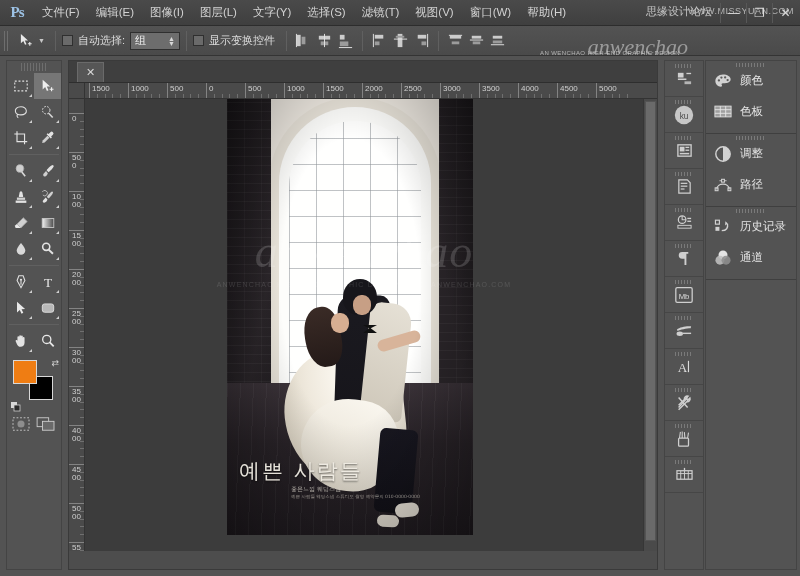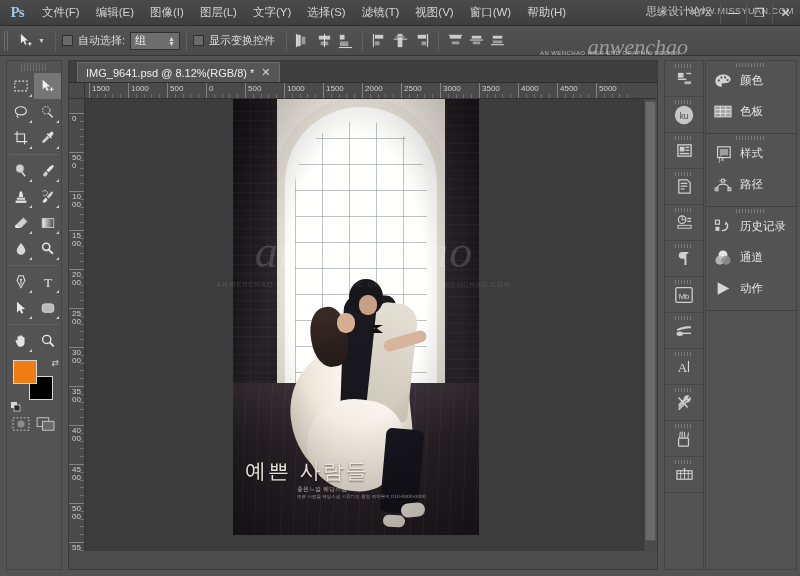--- a/index.html
+++ b/index.html
@@ -146,21 +146,21 @@
     position: absolute; left: 0; right: 0; bottom: 0; height: 18px;
     background: #4a4a4a; border-top: 1px solid #3a3a3a;
     display: flex; align-items: center; gap: 10px; padding-left: 6px;
     color: #dedede; font-size: 10.5px;
   }
   .zoom-field { width: 46px; }
   .sb-ico { width: 14px; height: 13px; display:flex; align-items:center; justify-content:center; }
   .sb-arrow { color: #dcdcdc; font-size: 9px; margin-left: 10px; }
 
   
-  .photo { position: absolute; left: 148px; top: 0px; width: 246px; height: 436px;
+  .photo { position: absolute; left: 142px; top: 0px; width: 246px; height: 436px;
     overflow: hidden; background: #1d1a1c; }
   .ph-wall-l { position:absolute; left:0; top:0; width:44px; height:100%;
     background: linear-gradient(100deg,#171417 0%, #2b262a 60%, #1c191c 100%); }
   .ph-wall-r { position:absolute; right:0; top:0; width:34px; height:288px;
     background: linear-gradient(260deg,#1a171a 0%, #2b262a 70%); }
   .ph-brick { position:absolute; inset:0;
     background-image:
       repeating-linear-gradient(0deg, rgba(255,255,255,.05) 0 1px, transparent 1px 9px),
       repeating-linear-gradient(90deg, rgba(255,255,255,.04) 0 1px, transparent 1px 17px);
     opacity:.85; }
@@ -563,21 +563,20 @@
             <rect x="1" y="2" width="13" height="10" fill="none" stroke="#cfcfcf"></rect>
             <rect x="7" y="6" width="13" height="10" fill="#6a6a6a" stroke="#cfcfcf"></rect>
           </svg>
       </div>
     </div>
   </div>
 
   <div class="docwin">
     <div class="tabstrip">
       <div class="doctab">
-        <span>IMG_9641.psd @ 8.12%(RGB/8) *</span>
         <span class="tab-close">✕</span>
       </div>
     </div>
 
     <div class="ruler-corner"></div>
     <div class="ruler-h" id="ruler-h">
         <div class="rh-tick" style="left: 4px;"></div>
         <div class="rh-lbl" style="left: 4px;">1500</div>
         <div class="rh-minor" style="left: 11.8px;"></div>
         <div class="rh-minor" style="left: 19.6px;"></div>
@@ -886,26 +885,25 @@
               <path d="M7 2 V14 M13 2 V14 M1 6 H19 M1 10 H19" stroke="#e6e6e6" stroke-width="1"></path>
             </svg>
           </span>
           <span class="lbl">色板</span>
         </div>
       </div>
       <div class="dock-group">
         <div class="dock-row">
           <span class="ico">
             <svg width="18" height="18" viewBox="0 0 20 20">
-              <rect x="4" y="2" width="14" height="12" fill="none" stroke="#d2d2d2" stroke-width="1.3"></rect>
-              <rect x="6.5" y="4.5" width="9" height="7" fill="#9f9f9f"></rect>
-              <text x="5" y="18" font-size="9" font-style="italic" font-family="Liberation Serif, serif" fill="#d8d8d8">fx</text>
+              <circle cx="10" cy="10" r="8" fill="none" stroke="#d2d2d2" stroke-width="1.6"></circle>
+              <path d="M10 2 a8 8 0 0 1 0 16 Z" fill="#d2d2d2"></path>
             </svg>
           </span>
-          <span class="lbl">样式</span>
+          <span class="lbl">调整</span>
         </div>
         <div class="dock-row">
           <span class="ico">
             <svg width="18" height="16" viewBox="0 0 20 18">
               <path d="M3 14 C3 6 17 6 17 14" fill="none" stroke="#d2d2d2" stroke-width="1.4"></path>
               <rect x="1.2" y="12.2" width="3.2" height="3.2" fill="none" stroke="#d2d2d2" stroke-width="1.2"></rect>
               <rect x="15.6" y="12.2" width="3.2" height="3.2" fill="none" stroke="#d2d2d2" stroke-width="1.2"></rect>
               <rect x="8.4" y="2.6" width="3.2" height="3.2" fill="none" stroke="#d2d2d2" stroke-width="1.2"></rect>
               <path d="M6 4.2 H8.4 M11.6 4.2 H14" stroke="#d2d2d2" stroke-width="1"></path>
             </svg>
@@ -928,24 +926,16 @@
         <div class="dock-row">
           <span class="ico">
             <svg width="18" height="18" viewBox="0 0 20 20">
               <circle cx="10" cy="6.6" r="5" fill="#e4e4e4"></circle>
               <circle cx="6.6" cy="12.4" r="5" fill="#c0c0c0" opacity=".88"></circle>
               <circle cx="13.4" cy="12.4" r="5" fill="#8e8e8e" opacity=".88"></circle>
             </svg>
           </span>
           <span class="lbl">通道</span>
         </div>
-        <div class="dock-row">
-          <span class="ico">
-            <svg width="18" height="17" viewBox="0 0 20 18">
-              <path d="M4 2 L17 9 L4 16 Z" fill="#d6d6d6"></path>
-            </svg>
-          </span>
-          <span class="lbl">动作</span>
-        </div>
       </div>
     </div>
 
 </div>
 
 </body></html>

